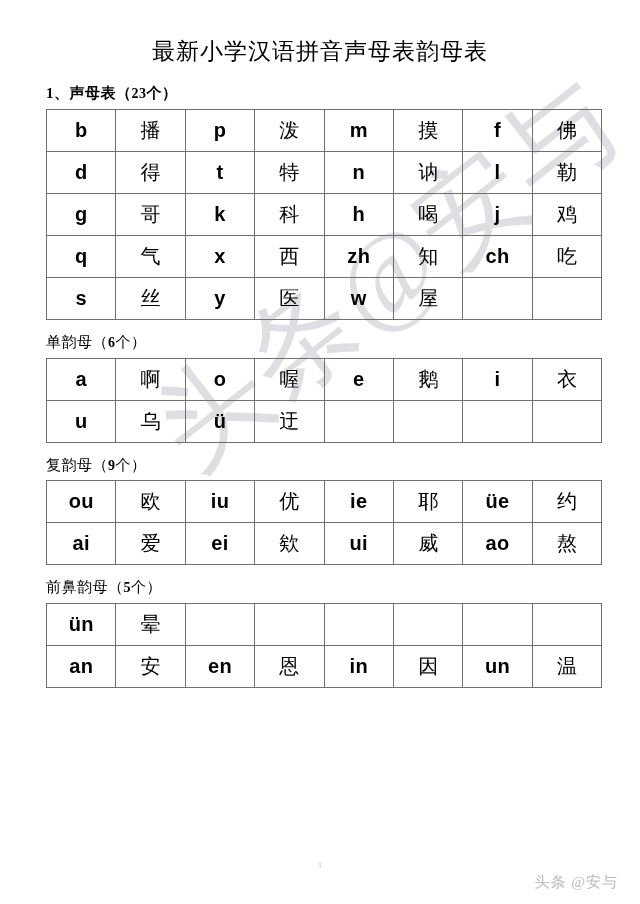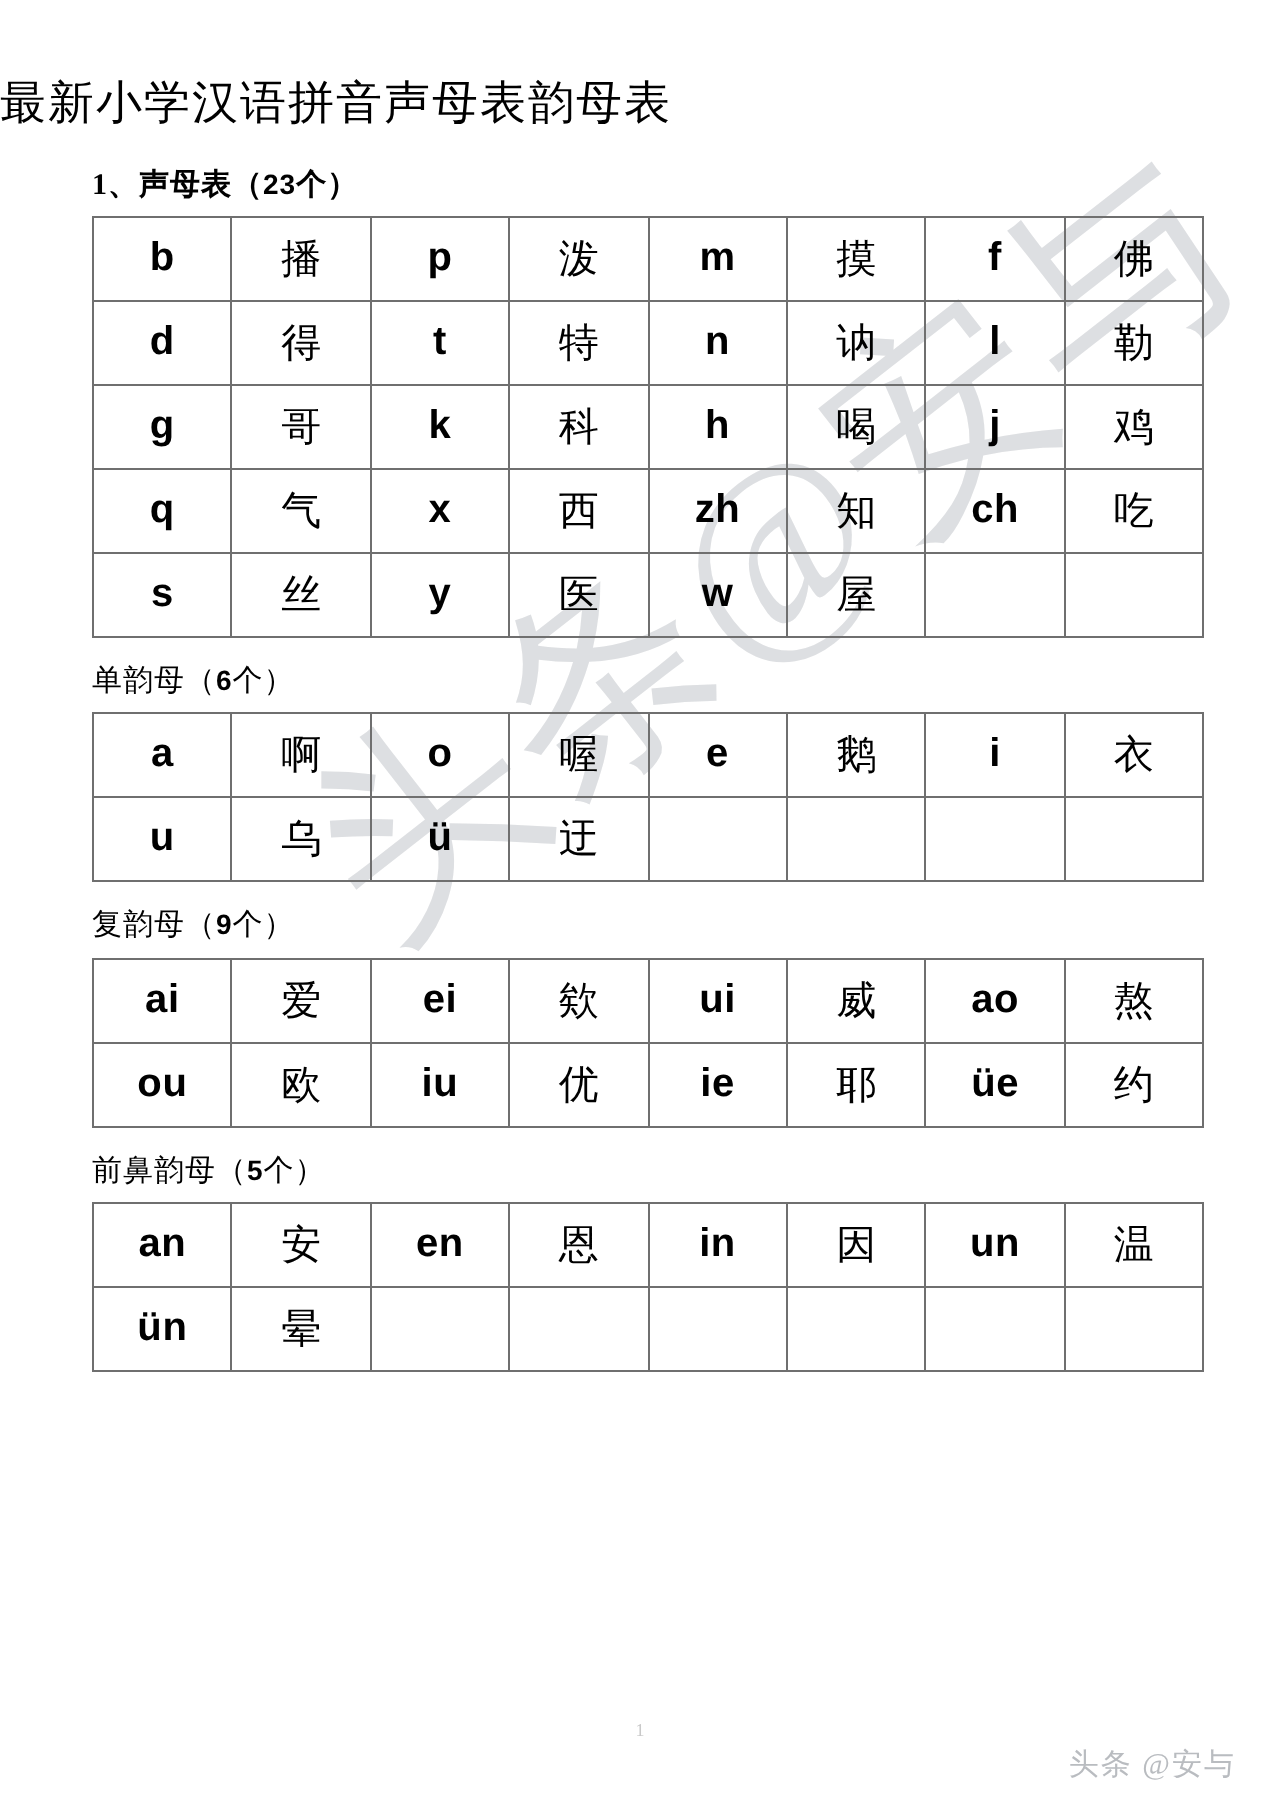--- a/index.html
+++ b/index.html
@@ -46,20 +46,21 @@
     transform: rotate(-38deg);
     transform-origin: 50% 50%;
     white-space: nowrap;
     letter-spacing: 4px;
   }
 
   
   .doc-title {
     position: relative;
     z-index: 2;
+    text-align: center;
     font-size: 23px;
     line-height: 1.25;
     font-weight: 400;
     margin: 0;
     padding: 38px 0 4px 0;
     letter-spacing: 1px;
     font-family: "Liberation Serif", "DejaVu Serif", serif;
   }
 
   
@@ -74,21 +75,21 @@
     line-height: 1.35;
     margin: 12px 0 5px 0;
     letter-spacing: .5px;
     font-family: "Liberation Serif", "DejaVu Serif", serif;
   }
   .sec-head.main {
     font-weight: 700;
   }
   .sec-head .cnt {
     font-weight: 700;
-    font-family: Liberation Sans, sans-serif;
+    font-family: Liberation Serif, serif;
     font-size: 14px;
   }
   .sec-head.sub {
     font-weight: 400;
   }
 
   
   table.pin {
     border-collapse: collapse;
     width: 547px;
@@ -231,64 +232,64 @@
             <td class="han"></td>
             <td class="lat"></td>
             <td class="han"></td>
           </tr>
         </tbody>
       </table>
       <div class="sec-head sub"><span>复韵母（</span><span class="cnt">9</span><span>个）</span></div>
       <table class="pin">
         <tbody>
           <tr>
+            <td class="lat">ou</td>
+            <td class="han">欧</td>
+            <td class="lat">iu</td>
+            <td class="han">优</td>
+            <td class="lat">ie</td>
+            <td class="han">耶</td>
+            <td class="lat">üe</td>
+            <td class="han">约</td>
+          </tr>
+          <tr>
             <td class="lat">ai</td>
             <td class="han">爱</td>
             <td class="lat">ei</td>
             <td class="han">欸</td>
             <td class="lat">ui</td>
             <td class="han">威</td>
             <td class="lat">ao</td>
             <td class="han">熬</td>
           </tr>
-          <tr>
-            <td class="lat">ou</td>
-            <td class="han">欧</td>
-            <td class="lat">iu</td>
-            <td class="han">优</td>
-            <td class="lat">ie</td>
-            <td class="han">耶</td>
-            <td class="lat">üe</td>
-            <td class="han">约</td>
-          </tr>
         </tbody>
       </table>
       <div class="sec-head sub"><span>前鼻韵母（</span><span class="cnt">5</span><span>个）</span></div>
       <table class="pin">
         <tbody>
+          <tr>
+            <td class="lat">ün</td>
+            <td class="han">晕</td>
+            <td class="lat"></td>
+            <td class="han"></td>
+            <td class="lat"></td>
+            <td class="han"></td>
+            <td class="lat"></td>
+            <td class="han"></td>
+          </tr>
           <tr>
             <td class="lat">an</td>
             <td class="han">安</td>
             <td class="lat">en</td>
             <td class="han">恩</td>
             <td class="lat">in</td>
             <td class="han">因</td>
             <td class="lat">un</td>
             <td class="han">温</td>
           </tr>
-          <tr>
-            <td class="lat">ün</td>
-            <td class="han">晕</td>
-            <td class="lat"></td>
-            <td class="han"></td>
-            <td class="lat"></td>
-            <td class="han"></td>
-            <td class="lat"></td>
-            <td class="han"></td>
-          </tr>
         </tbody>
       </table>
     </div>
 
   <div class="page-num">1</div>
   <div class="footer-mark">头条 @安与</div>
 
 </div>
 
 </body></html>

